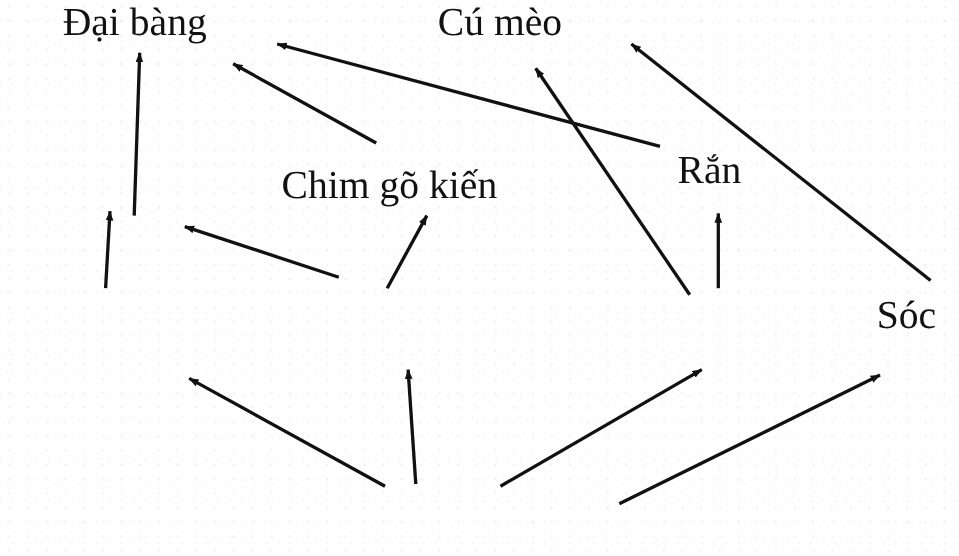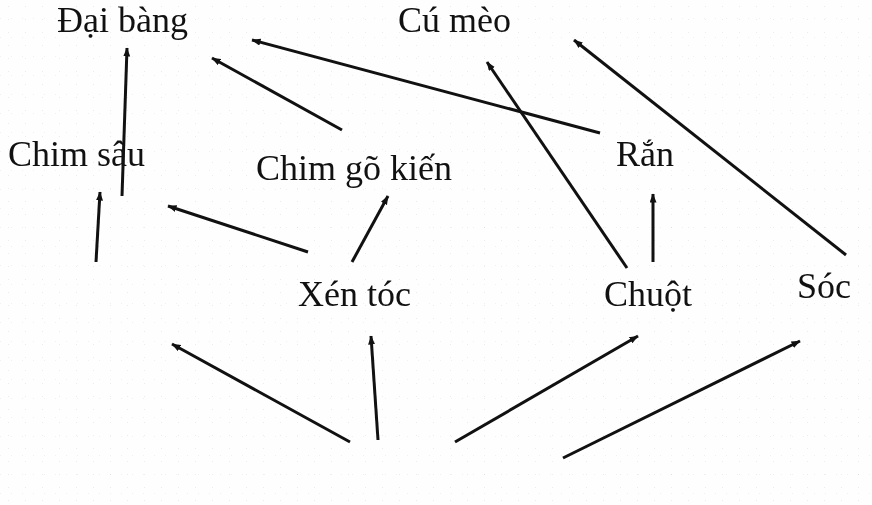--- a/index.html
+++ b/index.html
@@ -65,20 +65,17 @@
     <line class="edge" x1="627" y1="268" x2="487" y2="62" marker-end="url(#ah)"></line>
     <line class="edge" x1="846" y1="255" x2="574" y2="40" marker-end="url(#ah)"></line>
     <line class="edge" x1="350" y1="442" x2="172" y2="344" marker-end="url(#ah)"></line>
     <line class="edge" x1="378" y1="440" x2="371" y2="336" marker-end="url(#ah)"></line>
     <line class="edge" x1="455" y1="442" x2="638" y2="336" marker-end="url(#ah)"></line>
     <line class="edge" x1="563" y1="458" x2="800" y2="341" marker-end="url(#ah)"></line>
   </svg>
 
   <div class="node" style="left:57px;  top:0px;">Đại bàng</div>
   <div class="node" style="left:398px; top:0px;">Cú mèo</div>
-  <div class="node" style="left:8px;   top:134px;">Chim sâu</div>
   <div class="node" style="left:256px; top:148px;text-align:right;">Chim gõ kiến</div>
   <div class="node" style="left:616px; top:134px;">Rắn</div>
-  <div class="node" style="left:298px; top:274px;">Xén tóc</div>
-  <div class="node" style="left:604px; top:274px;">Chuột</div>
   <div class="node" style="left:797px; top:266px;">Sóc</div>
 
 </div>
 
 </body></html>

